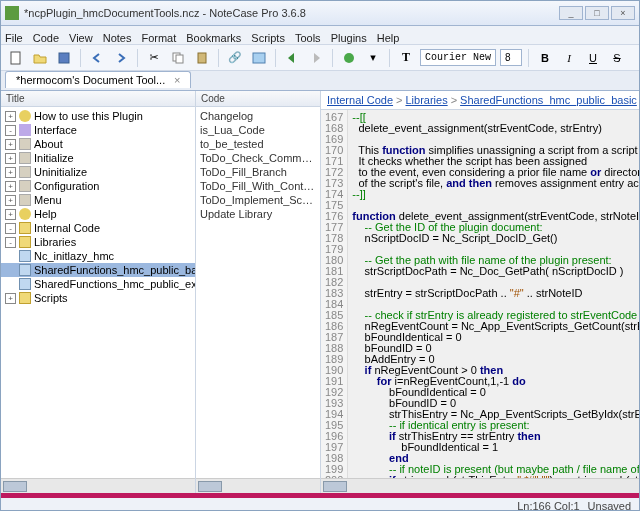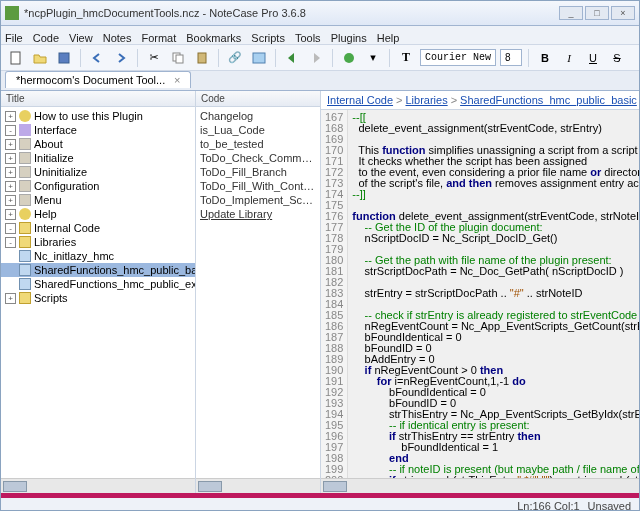--- a/index.html
+++ b/index.html
@@ -30,21 +30,21 @@
 .ic-if{background:#bda9e8}
 .ic-pg{background:#d6d0c0;border:1px solid #aaa}
 .ic-folder{background:#f0d978;border:1px solid #c0a030}
 .ic-lua{background:#c0d8f0;border:1px solid #7090b0}
 .tree .sel{background:#9bb8df}
 .tree .lbl{white-space:nowrap}
 .i0{padding-left:4px}.i1{padding-left:16px}.i2{padding-left:28px}
 .tagcol{width:125px}
 .taglist{flex:1;padding:2px 4px;font-size:10px;line-height:14px;color:#333}
 .taglist div{white-space:nowrap;overflow:hidden;text-overflow:ellipsis}
-.taglist .u{text-decoration:underline}
+.taglist .u{}
 .codecol{flex:1;display:flex;flex-direction:column}
 .breadcrumb{background:#fff;border-bottom:1px solid #cbd5e3;padding:3px 6px;font-size:10px}
 .breadcrumb a{color:#1a4fb3;text-decoration:underline}
 .breadcrumb .sep2{color:#888;margin:0 3px}
 .code{flex:1;overflow:auto;display:flex;font-family:"Courier New",monospace;font-size:9px;line-height:11px}
 .gutter{background:#f4f4f4;border-right:1px solid #ddd;text-align:right;padding:2px 4px;color:#888;user-select:none}
 .src{padding:2px 4px;white-space:pre;flex:1}
 .kw{color:#000080;font-weight:bold}
 .cm{color:#008000}
 .str{color:#a05000}

